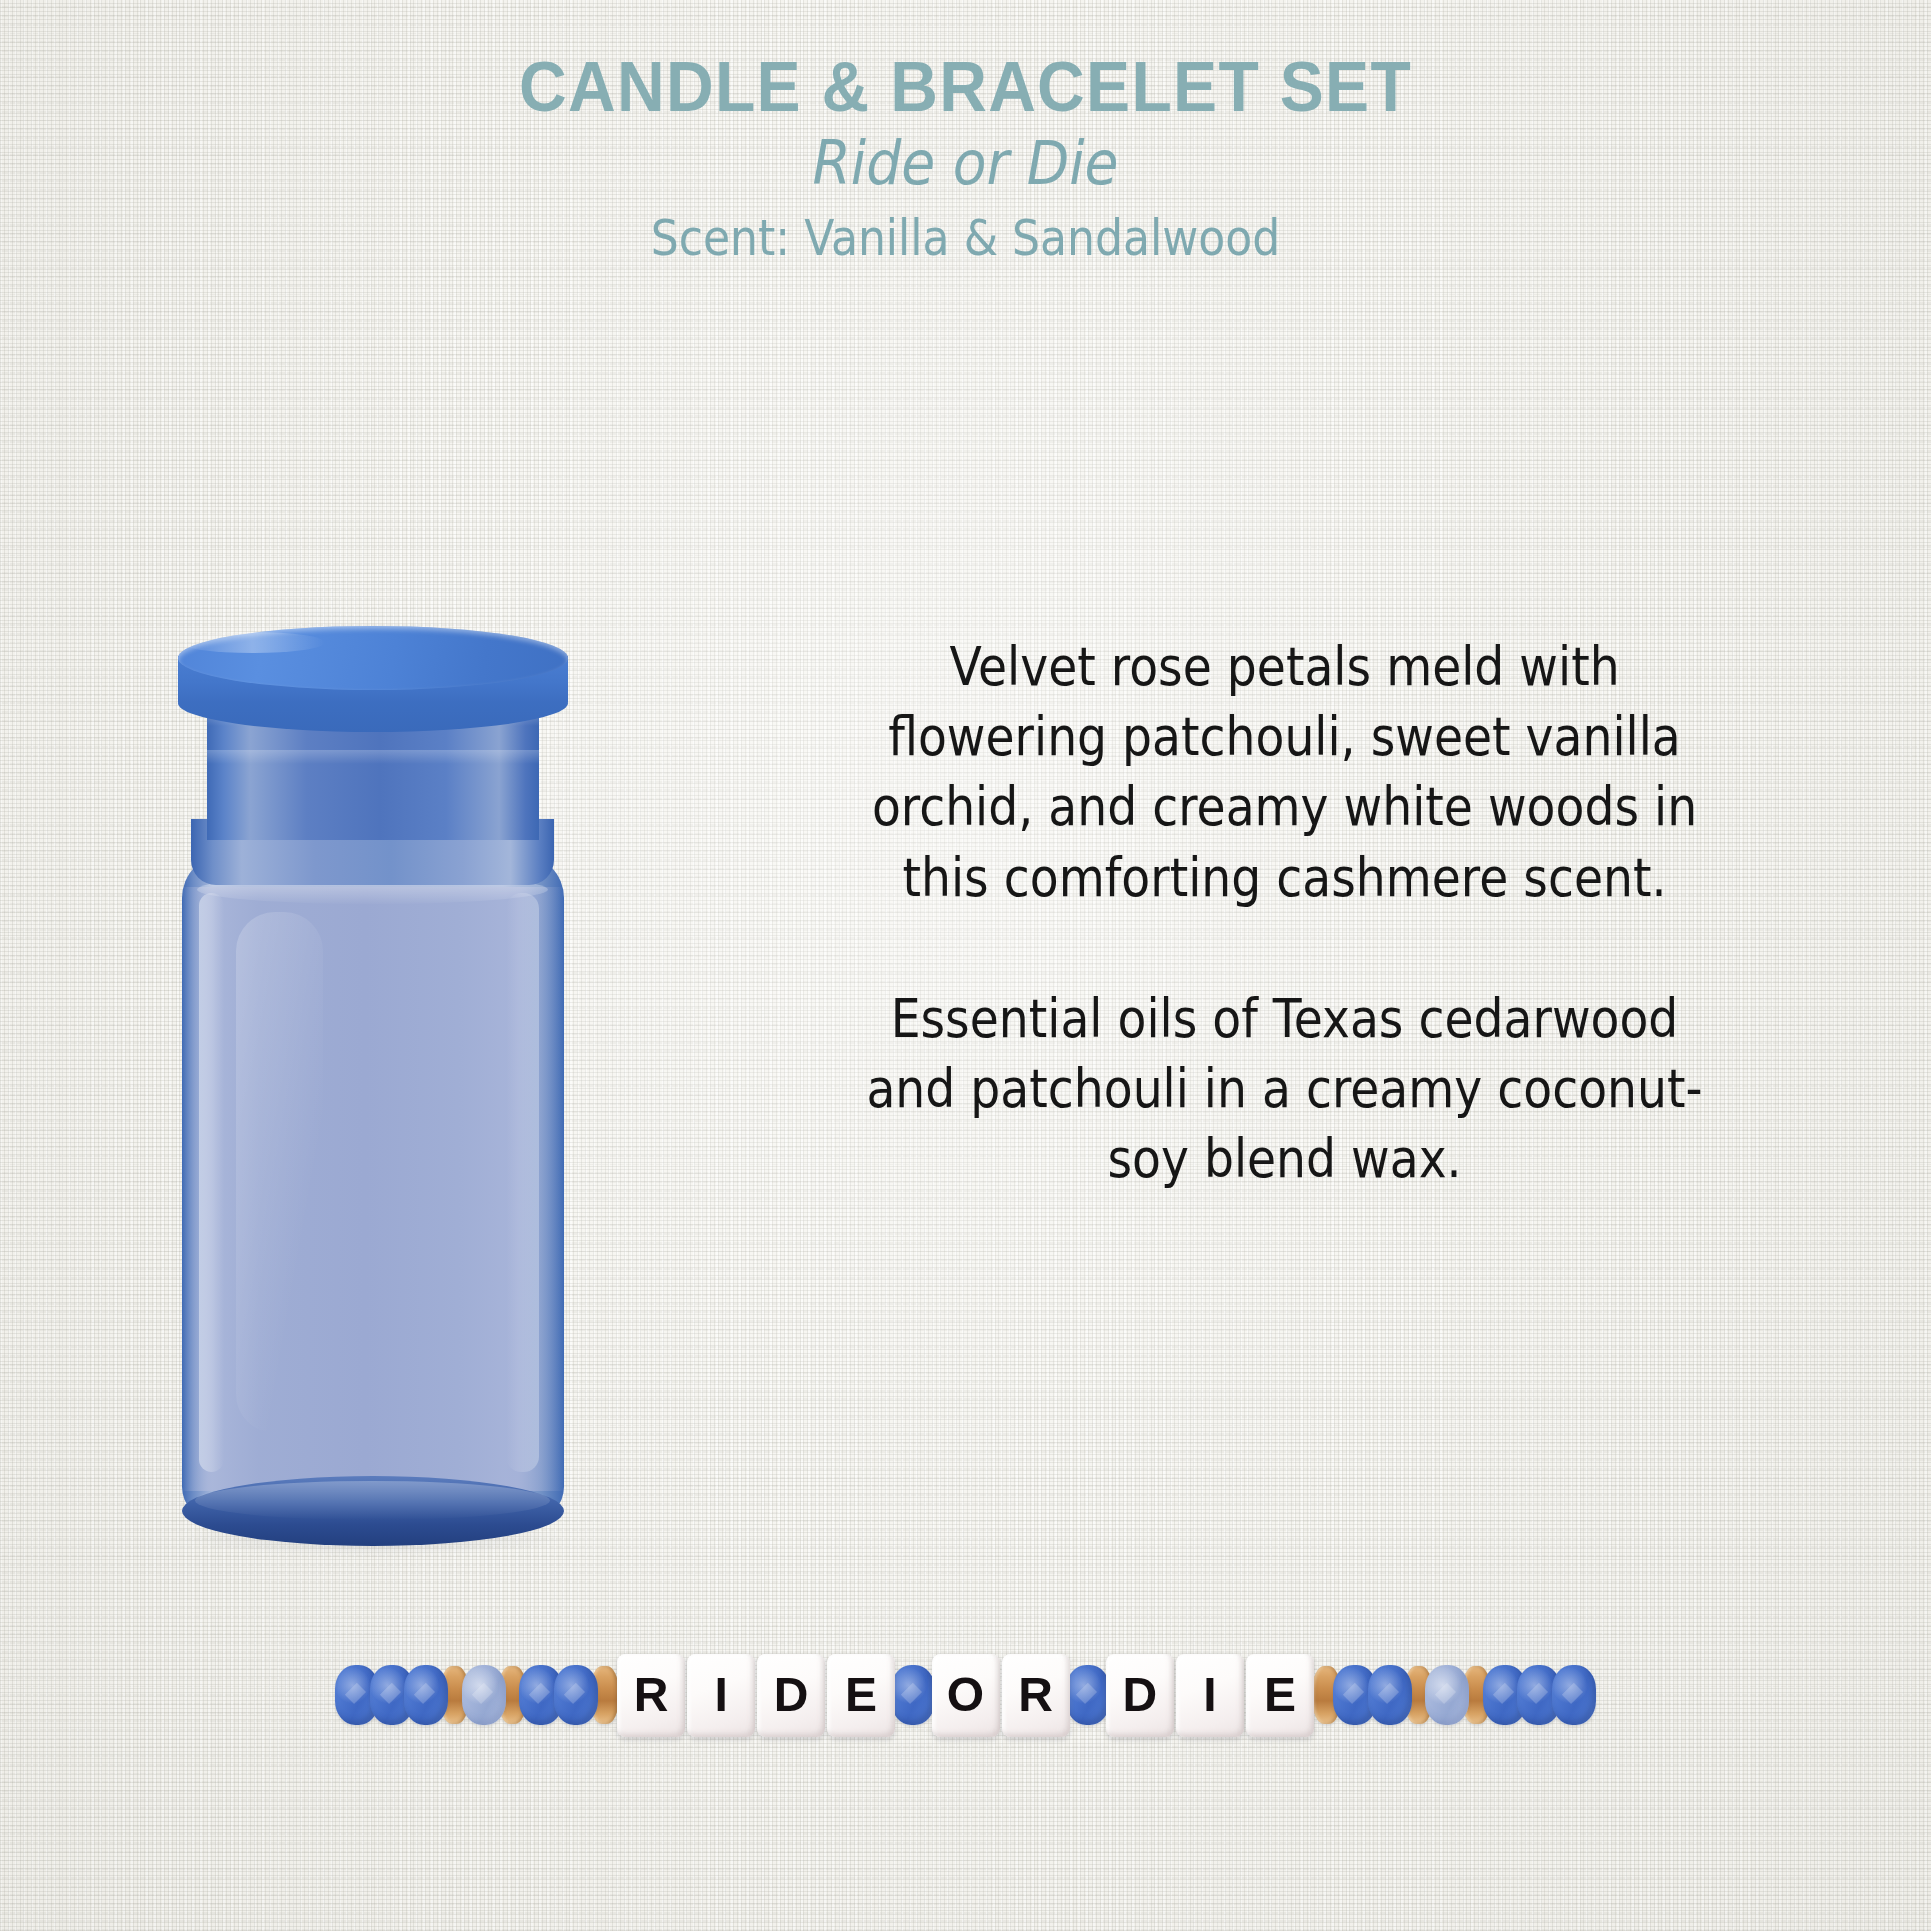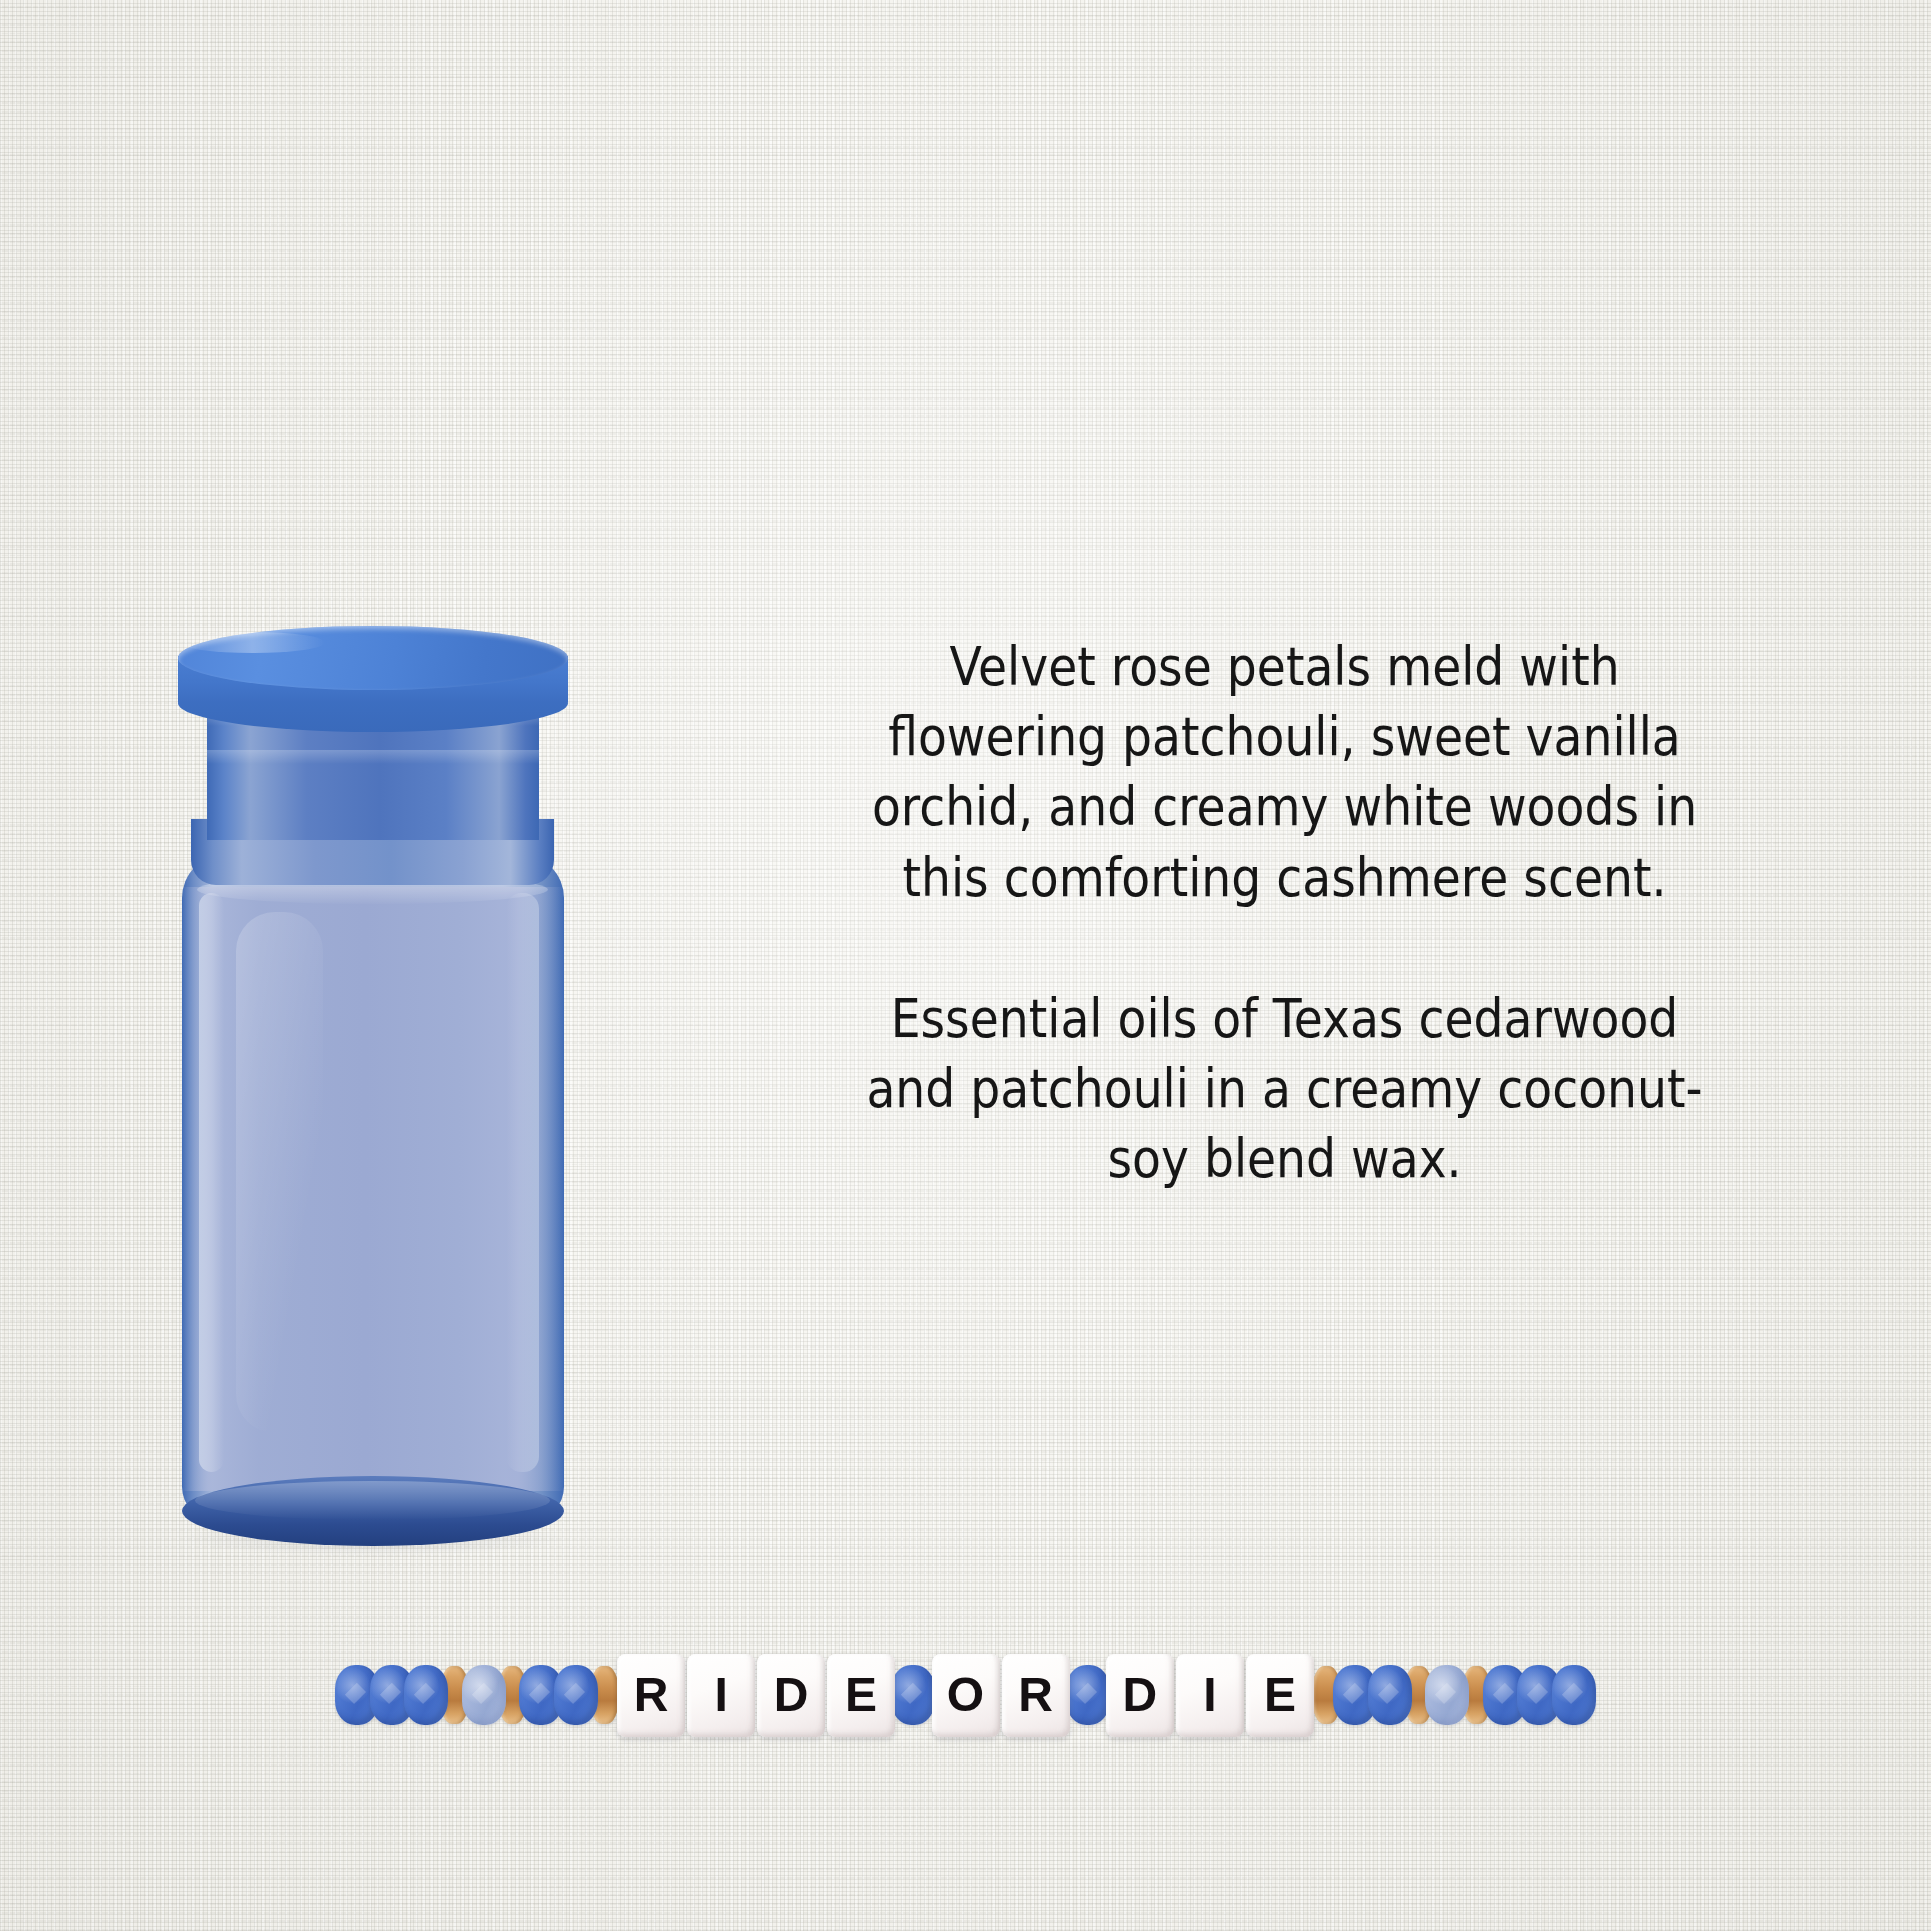--- a/index.html
+++ b/index.html
@@ -288,20 +288,25 @@
   }
 </style>
 </head>
 <body>
 
 <div id="canvas-texture"></div>
 <div id="canvas-vignette"></div>
 
 <div id="page">
 
+  <div class="header">
+    <div class="title">CANDLE &amp; BRACELET SET</div>
+    <div class="subtitle">Ride or Die</div>
+    <div class="scent">Scent: Vanilla &amp; Sandalwood</div>
+  </div>
 
   <div id="candle">
     <div class="base-shadow"></div>
     <div class="base-ellipse"></div>
     <div class="base-ring"></div>
 
     <div class="body-glass">
       <div class="wax"></div>
       <div class="wax-top-edge"></div>
       <div class="glass-hl-left"></div>

